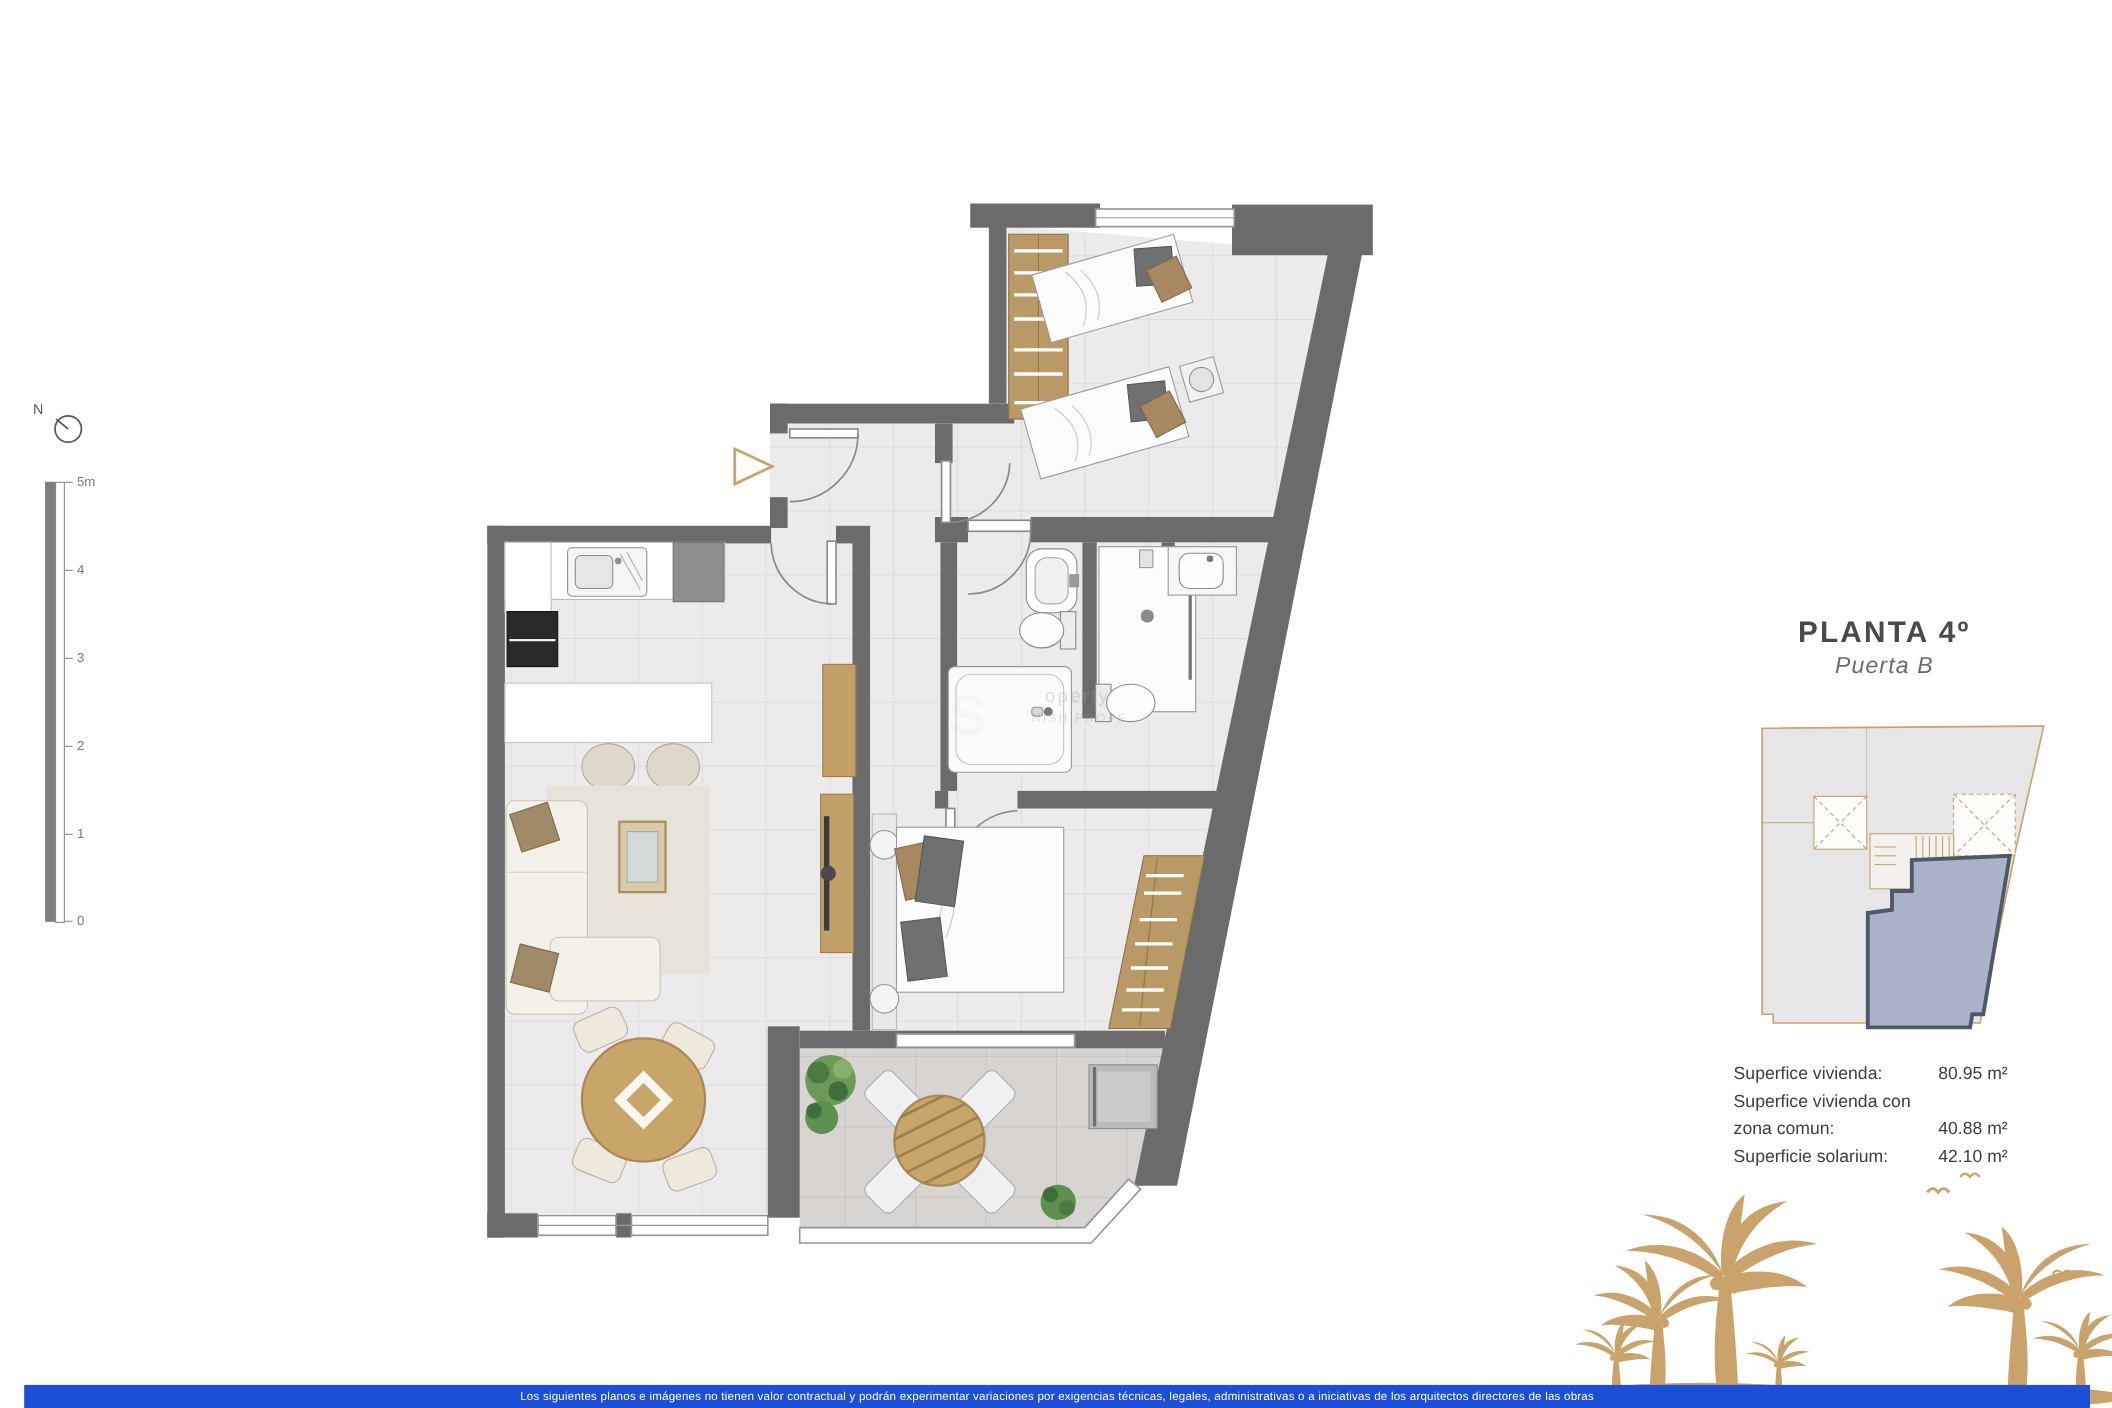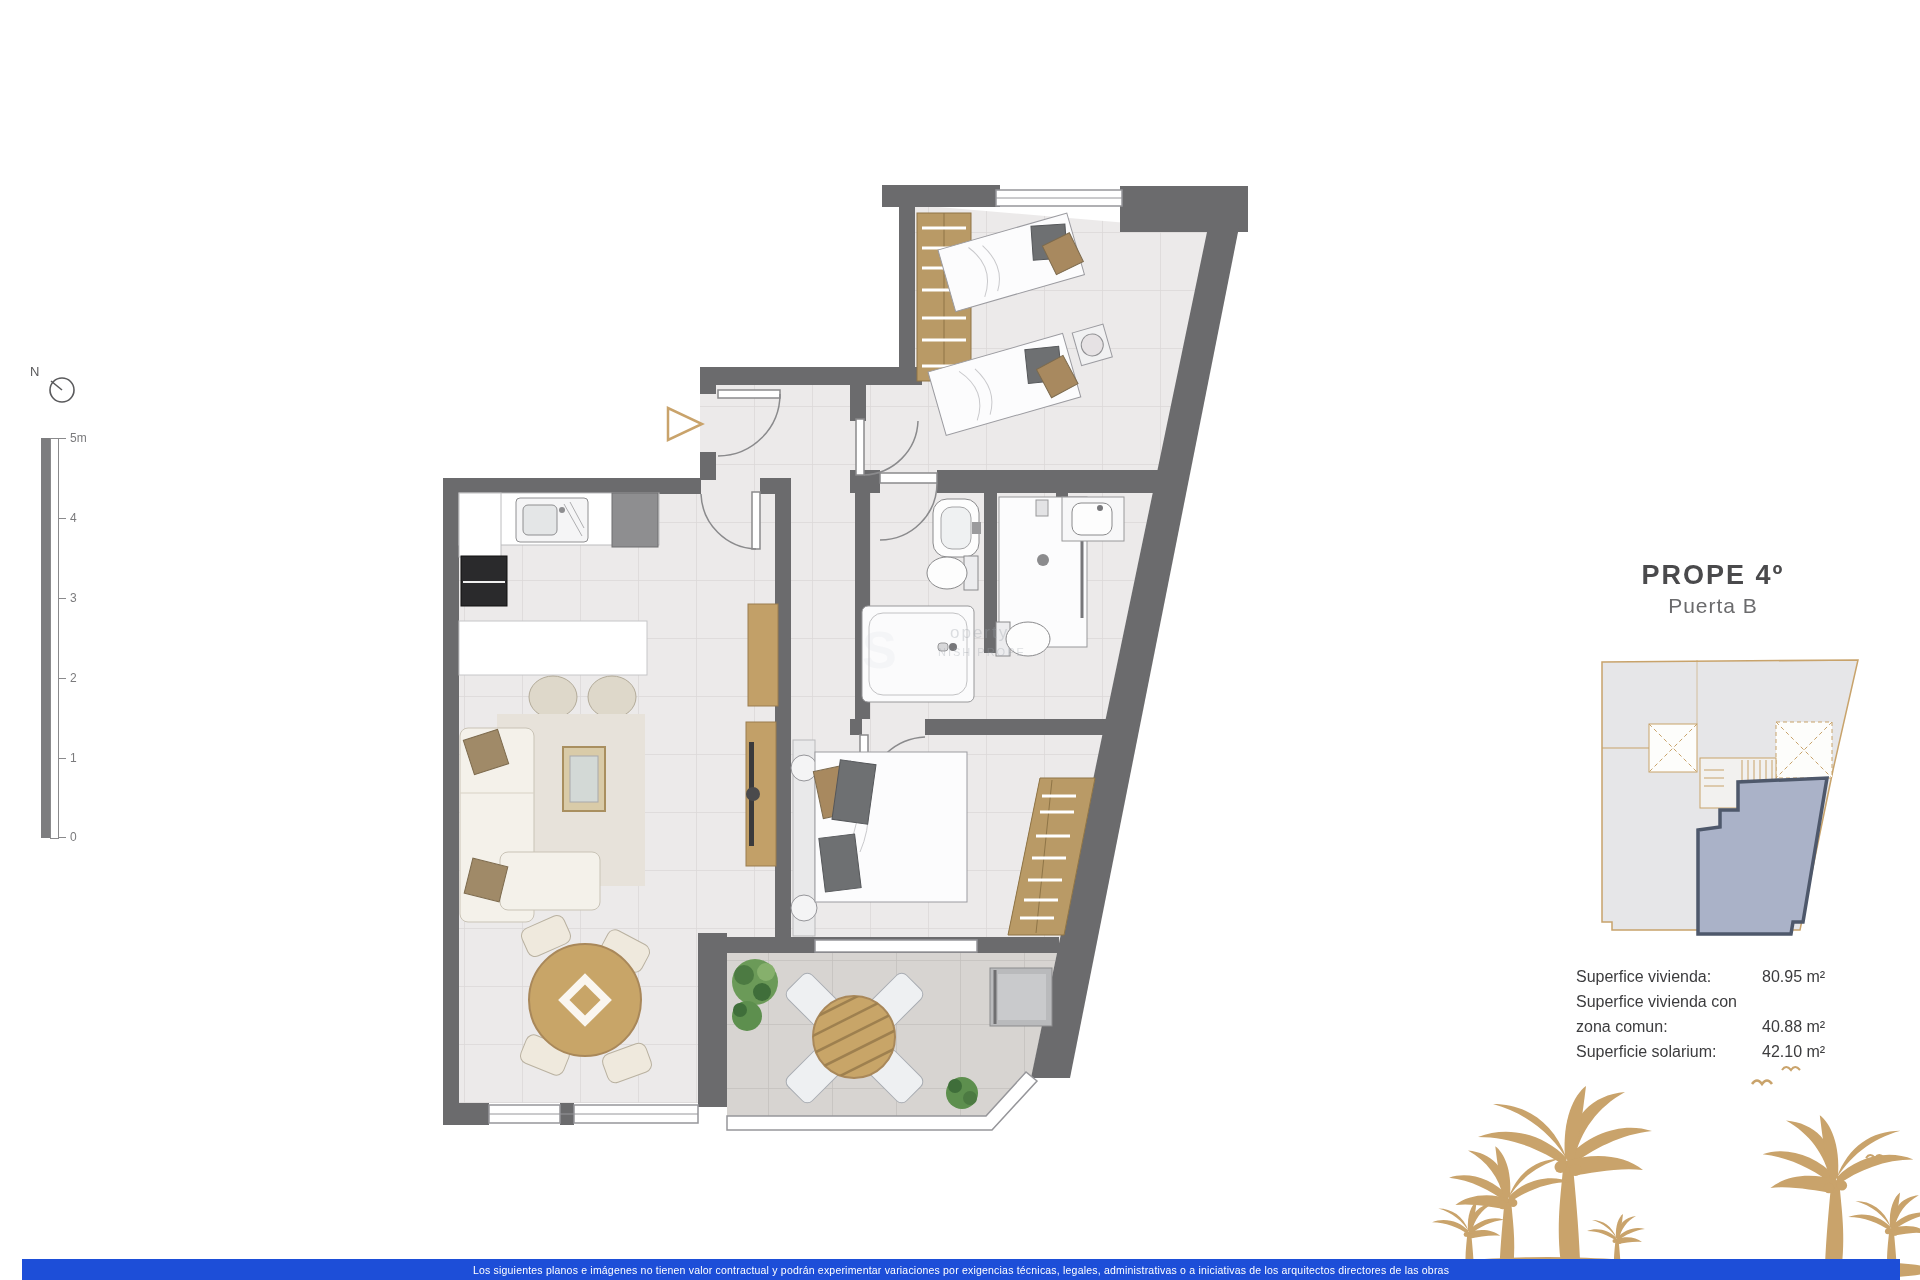--- a/index.html
+++ b/index.html
@@ -2,21 +2,21 @@
 <html><head>
 <meta charset="utf-8">
 <style>
   html,body{margin:0;padding:0;background:#ffffff;}
   .stage{position:relative;width:1920px;height:1280px;background:#ffffff;overflow:hidden;
          font-family:"Liberation Sans", sans-serif;}
   .plan-svg{position:absolute;left:0;top:0;}
   
   .title-block{position:absolute;left:1563px;top:560px;width:300px;text-align:center;}
   .plan-title{font-size:27px;font-weight:700;color:#4a4a4c;letter-spacing:2px;}
-  .plan-subtitle{font-size:21px;color:#6b6b6d;letter-spacing:1px;margin-top:3px;}
+  .plan-subtitle{font-size:21px;color:#6b6b6d;letter-spacing:1px;margin-top:3px;font-style:italic;}
   
   .areas{position:absolute;left:1576px;top:964px;width:310px;color:#3c3c3e;font-size:16px;line-height:25px;}
   .arow{display:grid;grid-template-columns:186px 1fr;align-items:end;}
   .avalue{white-space:nowrap;}
   
   .scalebar{position:absolute;left:36px;top:411px;width:90px;height:420px;margin-top:20px;}
   .sb-dark{position:absolute;left:5px;top:7px;width:9px;height:400px;background:#7d7d7f;}
   .sb-light{position:absolute;left:14px;top:7px;width:7px;height:399px;background:#ffffff;border:1px solid #8a8a8c;}
   .sb-tick{position:absolute;left:23px;width:7px;height:1px;background:#8a8a8c;}
   .sb-label{position:absolute;left:34px;font-size:12px;color:#7a7a7c;}
@@ -331,21 +331,21 @@
       <div class="sb-tick" style="top:406px"></div>
     <span class="sb-label" style="top:0px">5m</span>
     <span class="sb-label" style="top:80px">4</span>
     <span class="sb-label" style="top:160px">3</span>
     <span class="sb-label" style="top:240px">2</span>
     <span class="sb-label" style="top:320px">1</span>
     <span class="sb-label" style="top:399px">0</span>
   </div>
 
   <div class="title-block">
-    <div class="plan-title">PROPE 4º</div>
+    <div class="plan-title">PLANTA 4º</div>
     <div class="plan-subtitle">Puerta B</div>
   </div>
 
   <svg class="keyplan-svg" width="310" height="320" viewBox="0 0 310 320">
     <polygon points="22,22 278,20 253,130 220,290 32,290 32,282 22,282" fill="#e6e6e8" stroke="#c8a36b" stroke-width="1.5"></polygon>
     <line x1="22" y1="108" x2="69" y2="108" stroke="#c8a36b"></line>
     <line x1="117" y1="20" x2="117" y2="84" stroke="#c8a36b" opacity="0.6"></line>
     <g>
       <rect x="69" y="84" width="48" height="48" fill="#fdfdfb" stroke="#c8a36b"></rect>
       <line x1="69" y1="84" x2="117" y2="132" stroke="#c8a36b" stroke-dasharray="4 3"></line>

